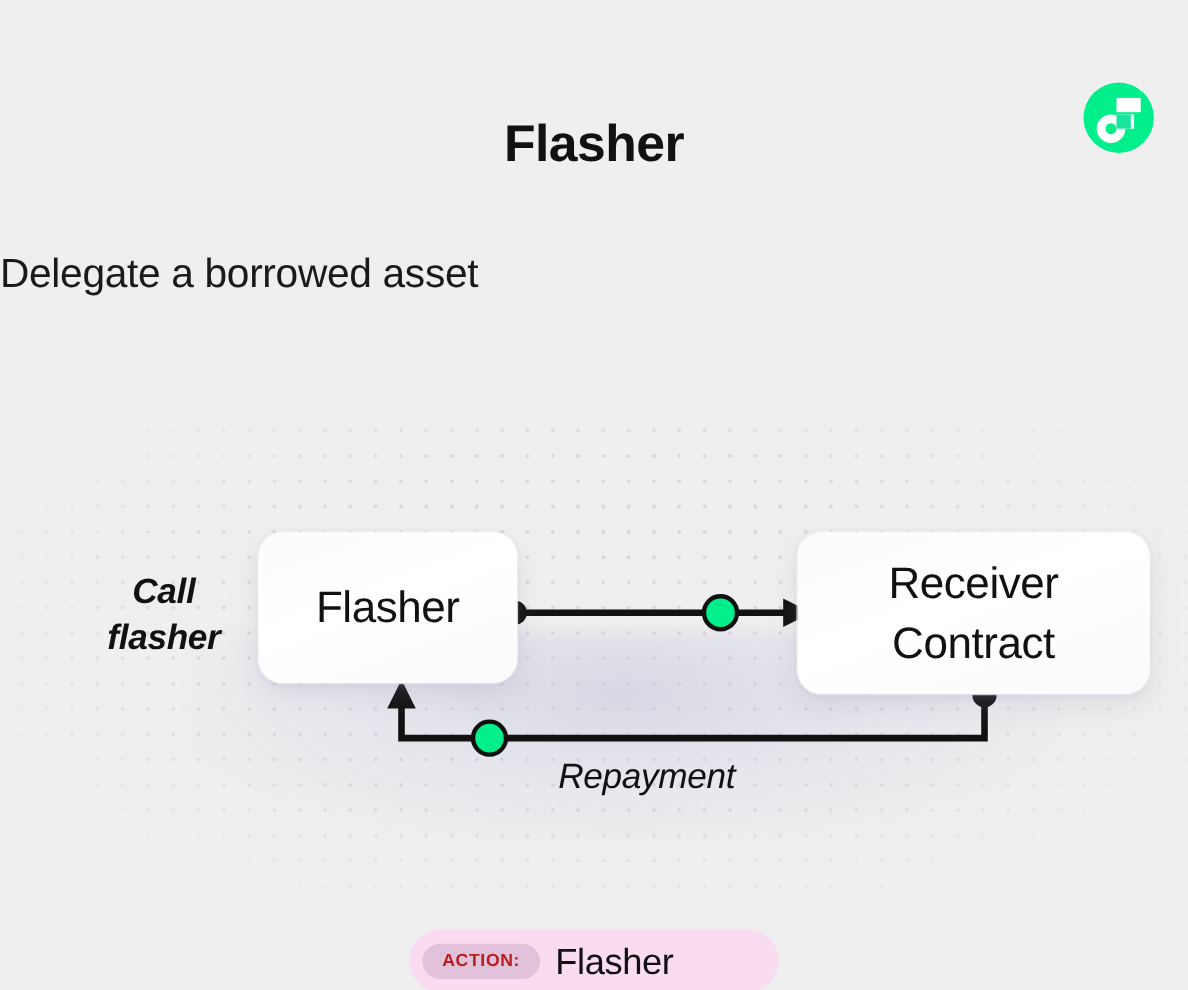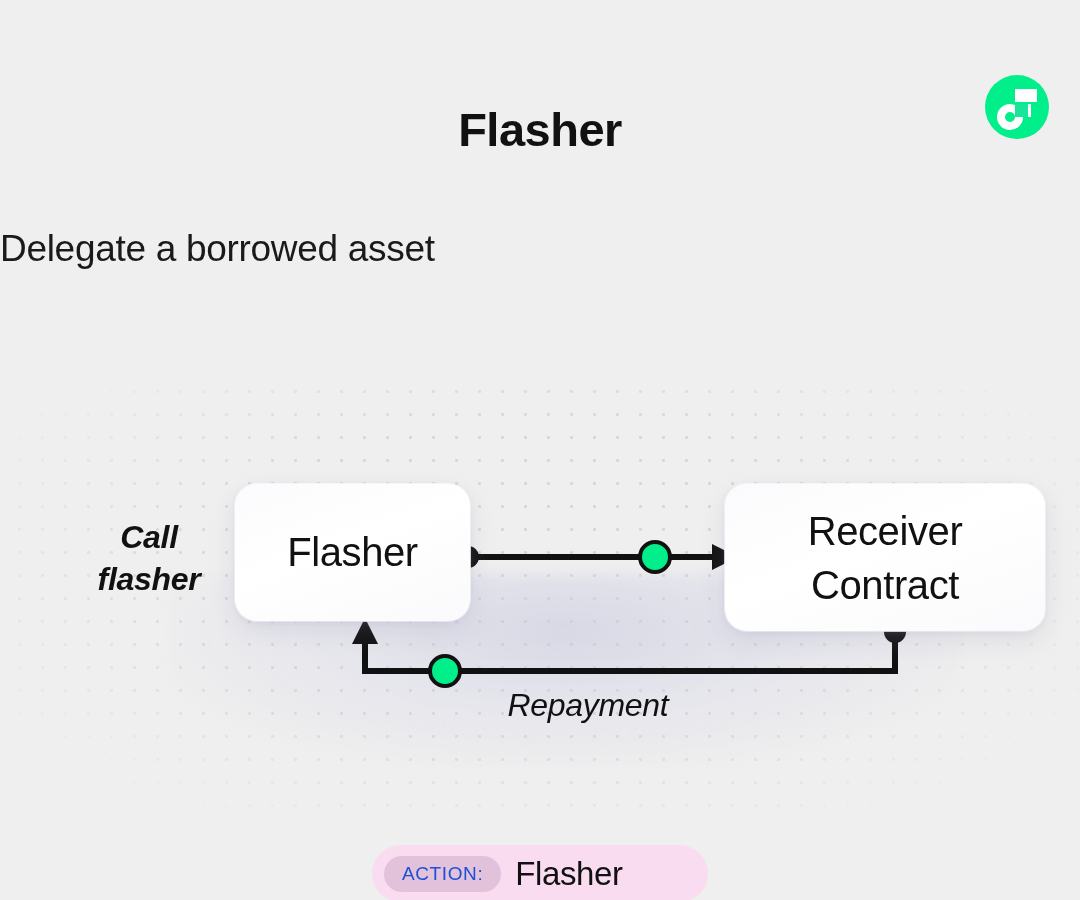--- a/index.html
+++ b/index.html
@@ -84,23 +84,23 @@
   
   #wires{ position:absolute; left:0; top:0; width:1080px; height:900px; pointer-events:none; }
 
   
   #action-badge{
     position:absolute; left:372px; top:801px; width:336px; height:57px;
     background:#fadcf1; border-radius:29px;
     display:flex; align-items:center; gap:14px; padding-left:12px;
   }
   #action-tag{
-    background:#e2c2da; color:#1d4ed8;
+    background:#e2c2da; color:#b91c1c;
     border-radius:20px; padding:7px 18px;
-    font-size:19px; font-weight:400; letter-spacing:.6px;
+    font-size:16px; font-weight:700; letter-spacing:.6px;
   }
   #action-value{ font-size:33px; color:#111111; letter-spacing:-0.4px; }
 </style>
 </head>
 <body>
 
 <div id="page">
 
   <div id="logo-wrap">
     <div id="logo-circle">

